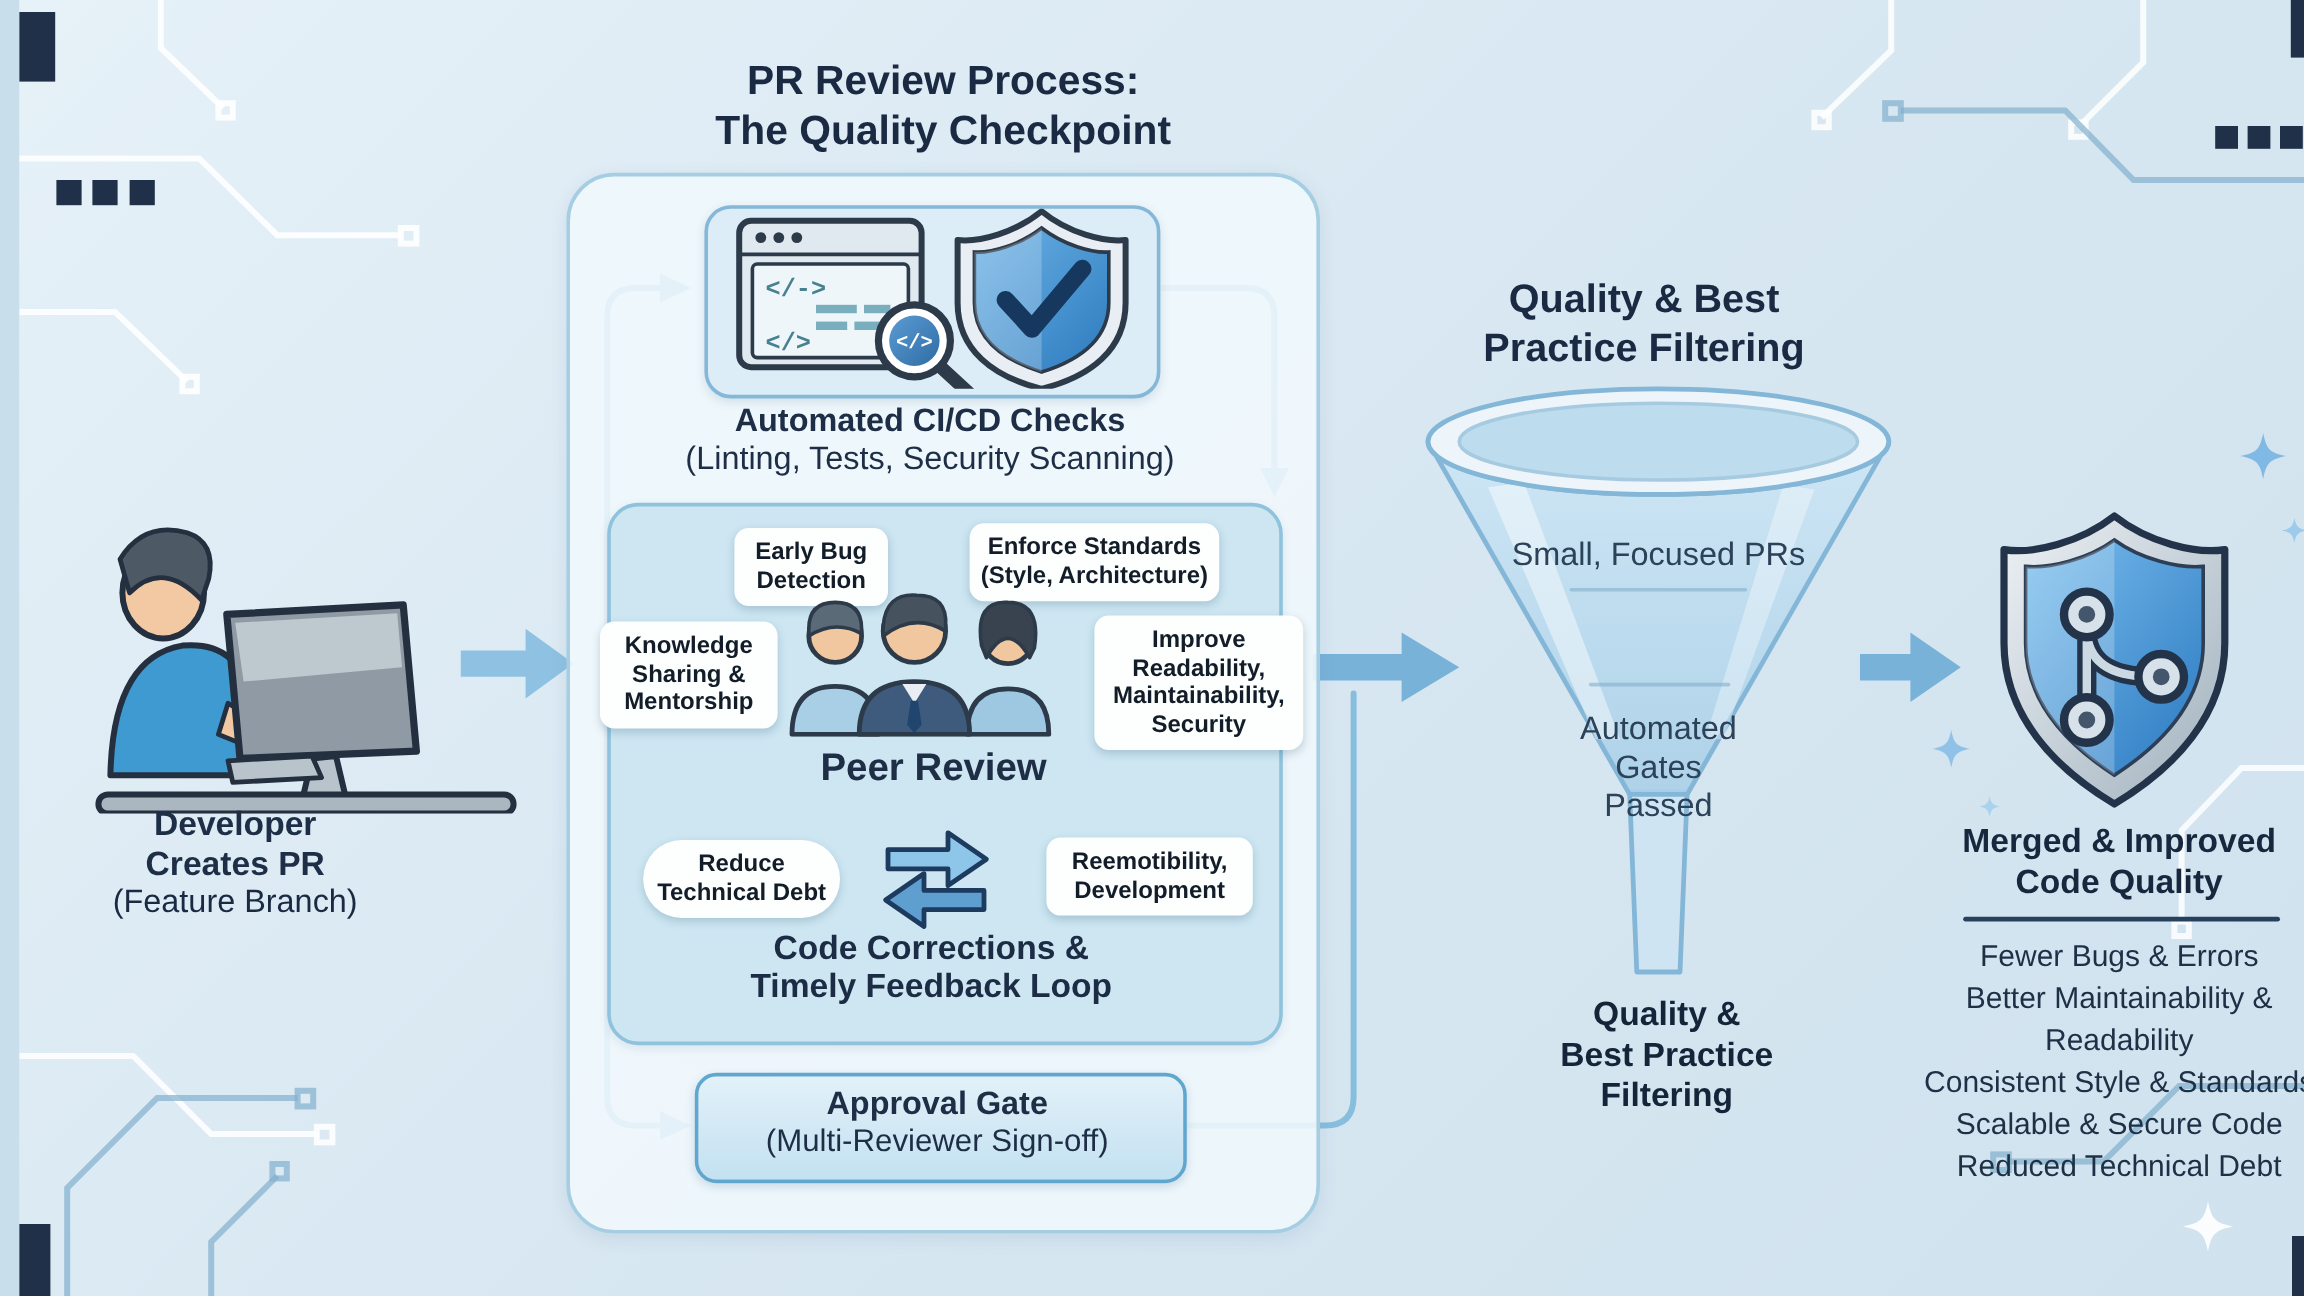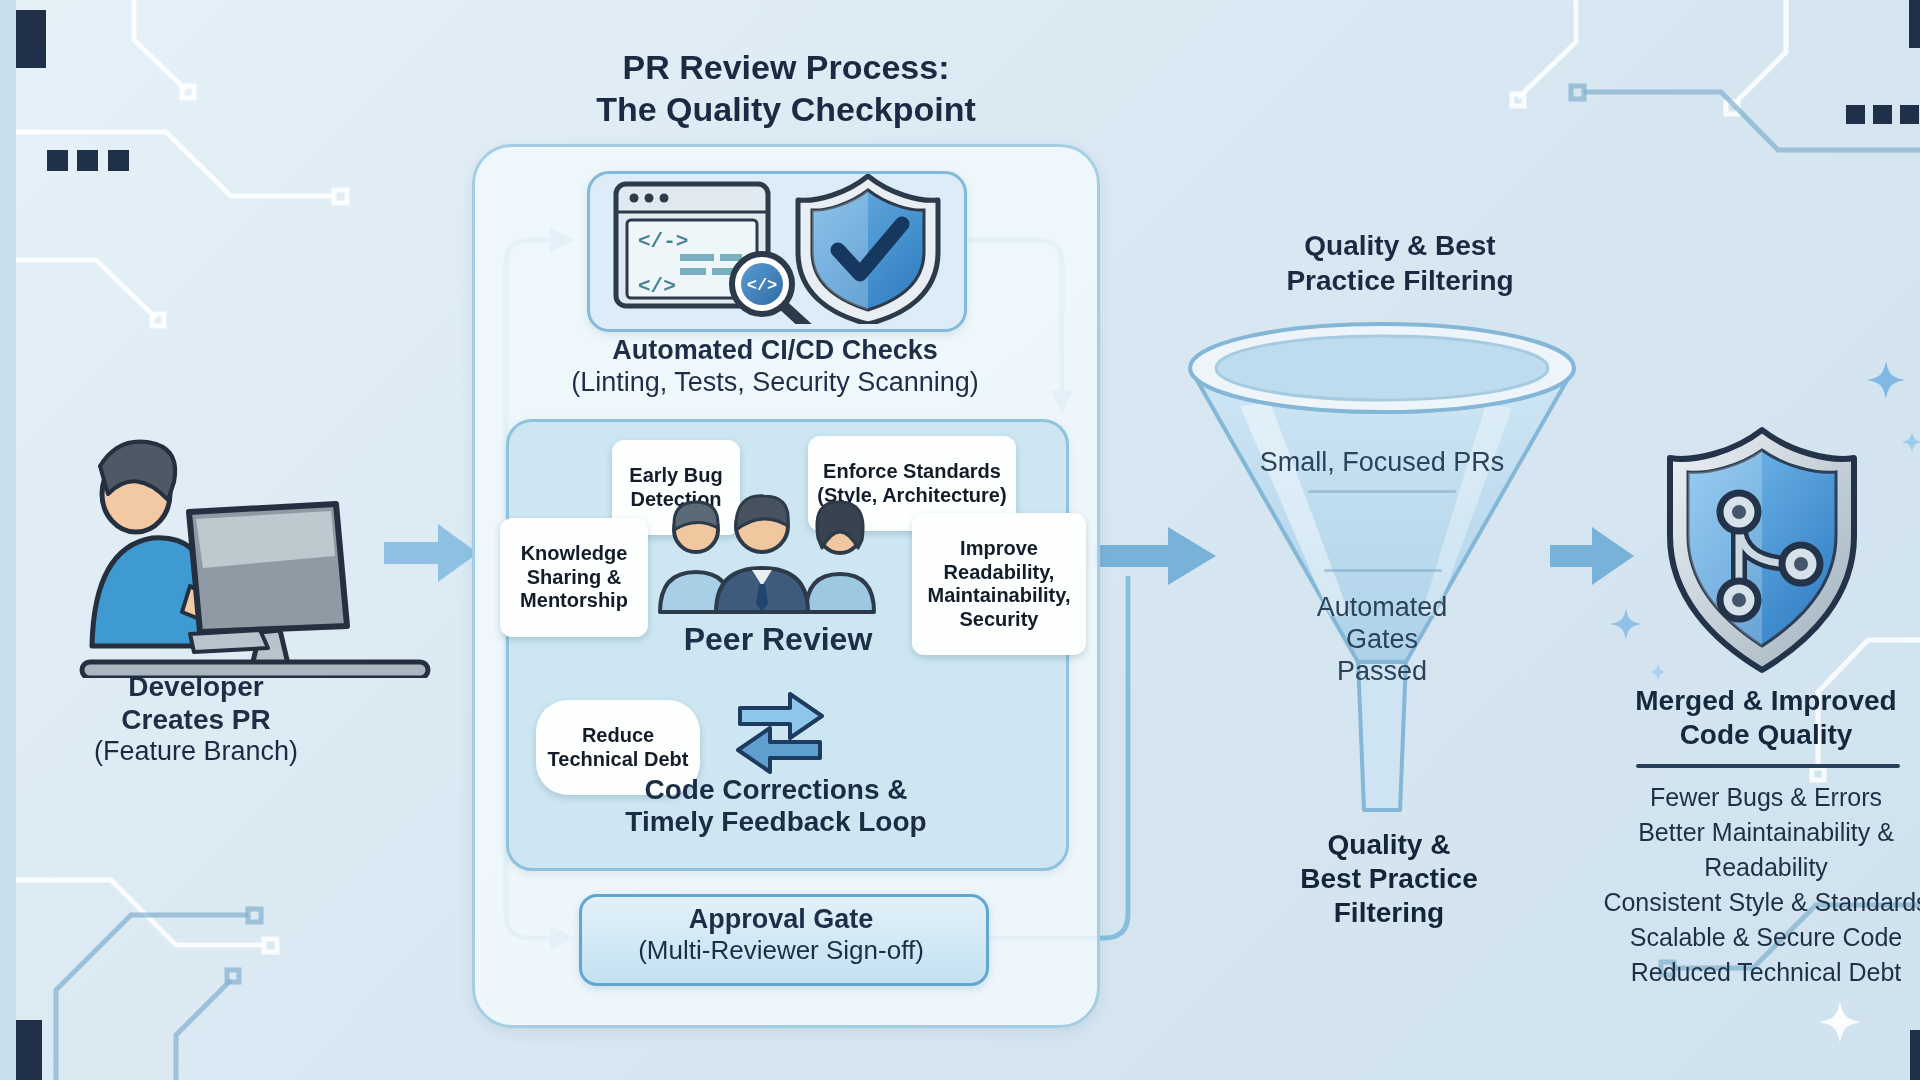--- a/index.html
+++ b/index.html
@@ -24,30 +24,30 @@
     background:#cde6f2;box-shadow:0 3px 8px rgba(70,110,150,.12);}
   .approval-card{left:563px;top:894px;width:404px;height:86px;border:3px solid #61a6cf;border-radius:18px;
     background:linear-gradient(#e2f1f9,#c3e1f1);box-shadow:0 3px 8px rgba(70,110,150,.2);}
   
   .h-bold{font-weight:700;color:#1d2e46;}
   .cicd-text{left:519px;top:334px;width:480px;font-size:27px;line-height:1.2;color:#1d2e46;}
   .peer-text{left:532px;top:620px;width:460px;font-size:27px;line-height:1.2;color:#1d2e46;}
   .loop-text{left:560px;top:774px;width:400px;font-size:28px;font-weight:700;line-height:1.16;color:#1b2c44;}
   .approval-text{left:563px;top:903px;width:404px;font-size:26px;line-height:1.2;color:#1d2e46;}
   .dev-label{left:40px;top:670px;width:280px;font-size:27px;line-height:1.18;color:#1b2a43;}
-  .funnel-header{left:1234px;top:228px;width:300px;font-size:28px;font-weight:700;line-height:1.25;color:#1b2a43;}
+  .funnel-header{left:1204px;top:228px;width:300px;font-size:33px;font-weight:700;line-height:1.25;color:#1b2a43;}
   .funnel-item{font-size:27px;line-height:1.18;color:#2c4259;}
   .funnel-divider{height:3px;background:rgba(125,170,200,.55);border-radius:2px;}
   .funnel-footer{left:1268px;top:828px;width:210px;font-size:28px;font-weight:700;line-height:1.22;color:#152539;}
   .outcome-title{left:1600px;top:684px;width:300px;font-size:28px;font-weight:700;line-height:1.22;color:#17283e;}
   .outcome-divider{left:1620px;top:764px;width:264px;height:4px;background:#27415c;border-radius:2px;}
   .outcome-list{left:1578px;top:780px;width:344px;font-size:25px;line-height:1.4;color:#1d3046;}
   
   .bubble{position:absolute;background:#fdfffe;border-radius:12px;box-shadow:0 3px 7px rgba(40,80,110,.22);
-    font-size:20px;font-weight:700;line-height:1.18;color:#131d29;text-align:center;padding:24px 8px;}
+    font-size:20px;font-weight:700;line-height:1.18;color:#131d29;text-align:center;padding:9px 8px;}
 </style>
 </head>
 <body>
 
 <div id="stage">
 
   <svg class="abs" width="1920" height="1080" viewBox="0 0 1920 1080" style="left:0;top:0">
     <g stroke="rgba(255,255,255,0.85)" stroke-width="5" fill="none">
       <path d="M 0 132 H 150 L 215 196 H 318"></path>
         <rect x="318" y="190" width="13" height="13"></rect>
@@ -177,20 +177,22 @@
 (Style, Architecture)</div>
   <div class="bubble preline" style="left:484px;top:518px;width:132px;">Knowledge
 Sharing &amp;
 Mentorship</div>
   <div class="bubble preline" style="left:896px;top:513px;width:158px;">Improve
 Readability,
 Maintainability,
 Security</div>
   <div class="bubble preline" style="left:520px;top:700px;width:148px;border-radius:32px;">Reduce
 Technical Debt</div>
+  <div class="bubble preline" style="left:856px;top:698px;width:156px;">Reemotibility,
+Development</div>
 
   <svg class="abs" style="left:618px;top:490px" width="254" height="124" viewBox="0 0 254 124">
     <g>
       <circle cx="62" cy="40" r="22" fill="#f1c7a0" stroke="#2c3a49" stroke-width="4"></circle>
       <path d="M 40 34 Q 40 12 62 12 Q 84 12 84 34 L 84 38 Q 62 26 40 40 Z" fill="#5b6a77" stroke="#2c3a49" stroke-width="3" stroke-linejoin="round"></path>
       <path d="M 26 122 Q 26 82 62 82 Q 98 82 98 122 Z" fill="#a9cfe7" stroke="#2c3a49" stroke-width="4" stroke-linejoin="round"></path>
     </g>
     <g>
       <circle cx="206" cy="42" r="21" fill="#f1c7a0" stroke="#2c3a49" stroke-width="4"></circle>
       <path d="M 184 48 Q 178 10 206 12 Q 234 12 228 50 L 224 58 Q 206 26 188 58 Z" fill="#39434f" stroke="#2c3a49" stroke-width="3" stroke-linejoin="round"></path>

